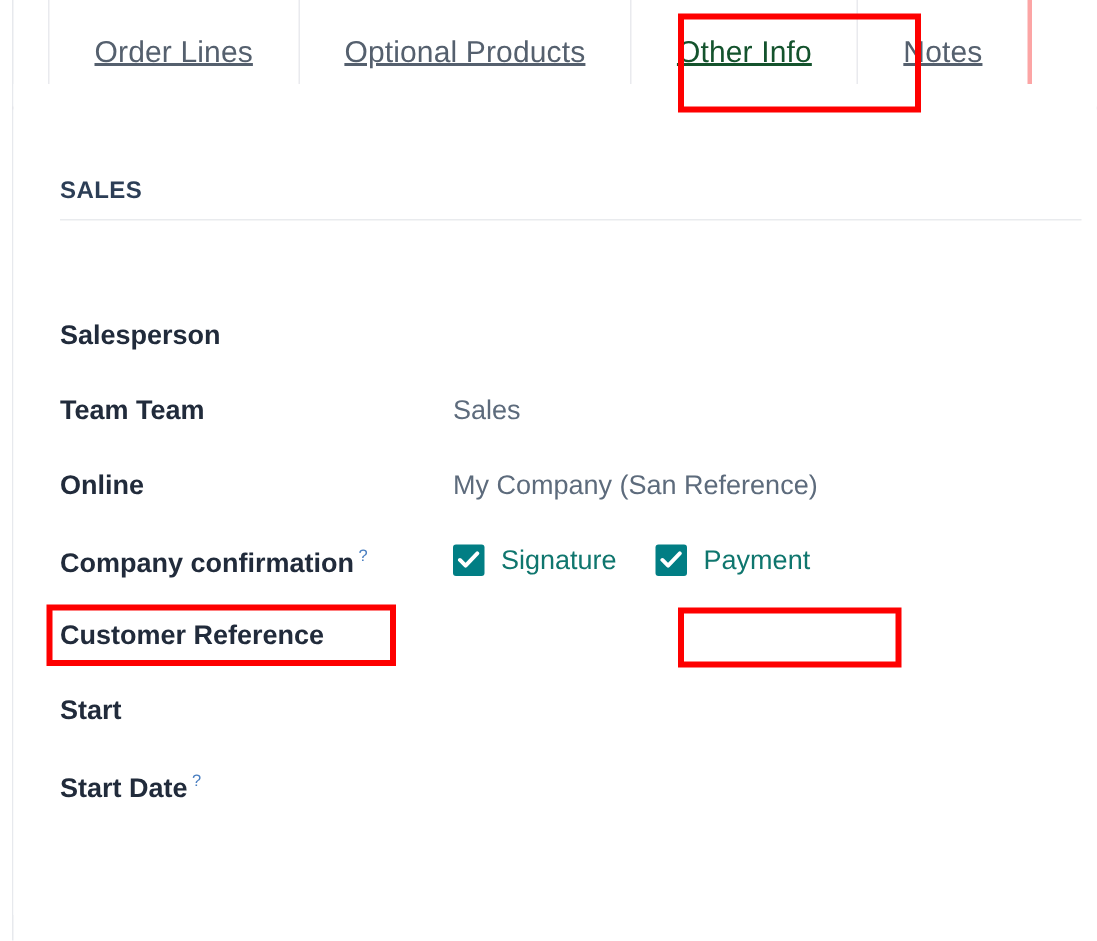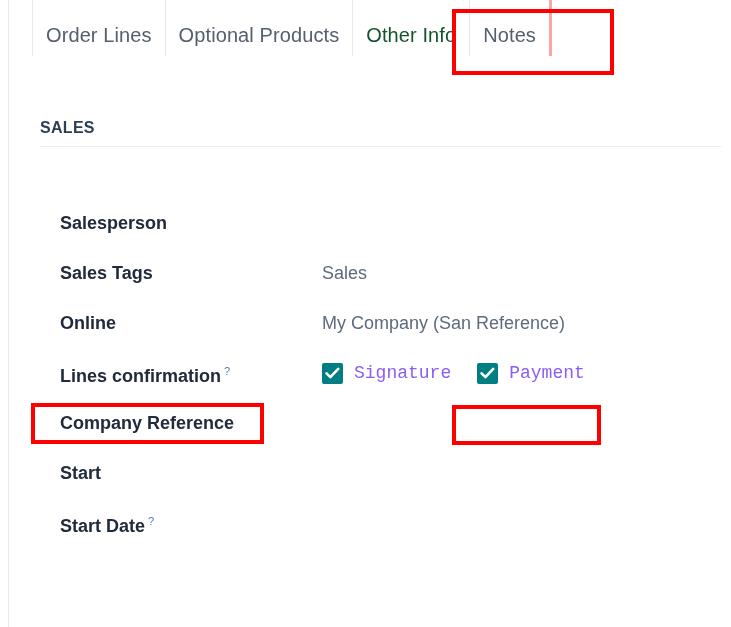--- a/index.html
+++ b/index.html
@@ -47,29 +47,30 @@
     left: 24px;
     top: 0;
     height: 71px;
     display: flex;
     align-items: stretch;
   }
   .tab {
     display: flex;
     align-items: center;
     justify-content: center;
-    padding: 0 13px;
+    padding: 0 30px;
     height: 71px;
     box-sizing: border-box;
     font-size: 20px;
     color: #55606e;
     background: #ffffff;
     border-left: 1px solid #e9eaee;
     white-space: nowrap;
     letter-spacing: 0.1px;
+    text-decoration: underline;
   }
   .tab:last-child {
     border-right: 3px solid #fca5a5;
   }
   .tab.active {
     color: #14532d;
   }
 
   
   .form-body {
@@ -105,21 +106,20 @@
     position: absolute;
     left: 31px;
     top: 142px;
     width: 681px;
   }
   .field-row {
     position: relative;
     height: 50px;
     display: flex;
     align-items: center;
-    margin-left: 20px;
   }
   .field-label {
     width: 262px;
     flex: 0 0 262px;
     font-size: 18px;
     font-weight: bold;
     color: #212b3b;
     line-height: 22px;
     white-space: nowrap;
   }
@@ -159,24 +159,23 @@
     flex: 0 0 21px;
   }
   .checkbox-box svg {
     position: absolute;
     left: 3px;
     top: 4px;
   }
   .checkbox-text {
     margin-left: 11px;
     font-size: 18px;
-    color: #8b5cf6;
+    color: #0f766e;
     line-height: 22px;
     white-space: nowrap;
-    font-family: Liberation Mono, monospace;
   }
 
   
   .annot {
     position: absolute;
     border: 4px solid #fe0000;
     box-sizing: border-box;
     pointer-events: none;
     background: transparent;
   }
@@ -224,35 +223,35 @@
 
       <div class="field-row">
         <div class="field-label">
           <span>Salesperson</span>
         </div>
         <div class="field-value"></div>
       </div>
 
       <div class="field-row">
         <div class="field-label">
-          <span>Sales Tags</span>
+          <span>Team Team</span>
         </div>
         <div class="field-value">Sales</div>
       </div>
 
       <div class="field-row">
         <div class="field-label">
           <span>Online</span>
         </div>
         <div class="field-value">My Company (San Reference)</div>
       </div>
 
       <div class="field-row">
         <div class="field-label">
-          <span>Lines confirmation</span><span class="help-mark">?</span>
+          <span>Company confirmation</span><span class="help-mark">?</span>
         </div>
         <div class="checkbox-group">
 
           <div class="checkbox-item">
             <div class="checkbox-box">
               <svg width="15" height="13" viewBox="0 0 15 13">
                 <path d="M1.6 6.3 L5.4 10.1 L13.2 1.9" fill="none" stroke="#ffffff" stroke-width="2.6" stroke-linecap="round" stroke-linejoin="round"></path>
               </svg>
             </div>
             <span class="checkbox-text">Signature</span>
@@ -265,21 +264,21 @@
               </svg>
             </div>
             <span class="checkbox-text">Payment</span>
           </div>
 
         </div>
       </div>
 
       <div class="field-row">
         <div class="field-label">
-          <span>Company Reference</span>
+          <span>Customer Reference</span>
         </div>
         <div class="field-value"></div>
       </div>
 
       <div class="field-row">
         <div class="field-label">
           <span>Start</span>
         </div>
         <div class="field-value"></div>
       </div>

